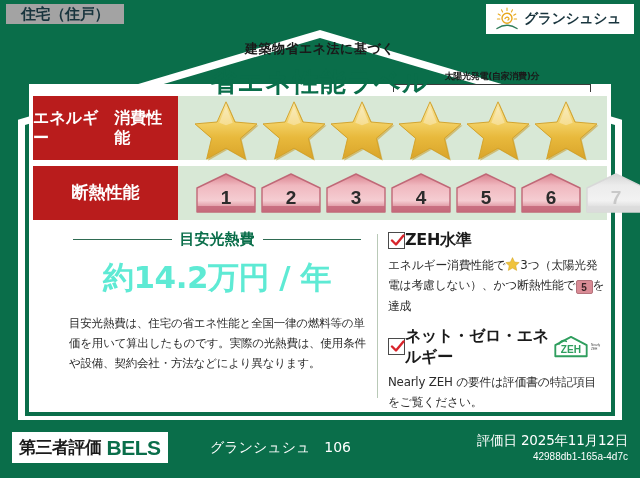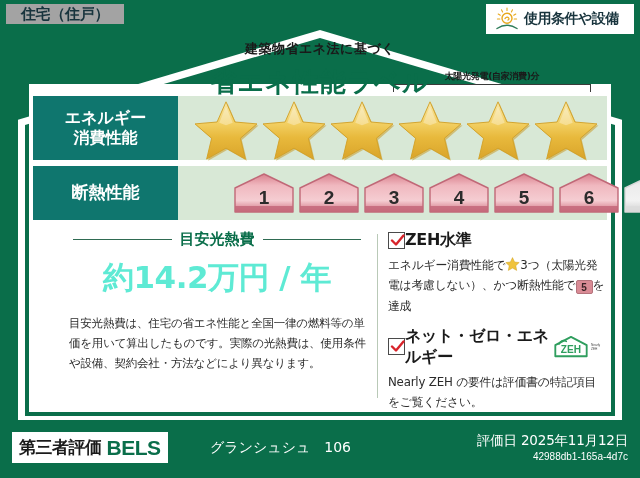--- a/index.html
+++ b/index.html
@@ -112,27 +112,27 @@
 
   
   .perf-row {
     position: relative;
     display: flex;
     align-items: stretch;
     background: #d8e8d6;
     height: 64px;
     margin: 0 4px;
   }
-  .perf-row.row2 { height: 54px; margin-top: 6px; gap: 38px; }
+  .perf-row.row2 { height: 54px; margin-top: 6px; }
 
   .perf-label {
     width: 145px;
-    background: #0f766e;
+    background: #b91c1c;
     color: #ffffff;
-    display: flex; flex-direction: column;
+    display: flex; flex-direction: row;
     align-items: center; justify-content: center;
     font-weight: bold;
     font-size: 16px;
     line-height: 1.25;
     letter-spacing: 0px;
     flex: none;
   }
   .perf-row.row2 .perf-label { font-size: 17px; }
 
   .perf-value {
@@ -338,21 +338,21 @@
         <line x1="18.5" y1="2.8" x2="17.4" y2="5"></line>
         <line x1="4.2" y1="7" x2="6.3" y2="8.2"></line>
         <line x1="21.8" y1="7" x2="19.7" y2="8.2"></line>
         <line x1="3.4" y1="12" x2="5.8" y2="12"></line>
         <line x1="22.6" y1="12" x2="20.2" y2="12"></line>
       </g>
       <circle cx="13" cy="11.2" r="5" fill="none" stroke="#e8a81c" stroke-width="1.4"></circle>
       <path d="M11 11.5 q2.2 -2.4 3.6 -0.6 q1 1.3 -0.6 2.2" fill="none" stroke="#e8a81c" stroke-width="1.2" stroke-linecap="round"></path>
       <path d="M3 21.5 q10 -6.5 20 0" fill="none" stroke="#2f7d5a" stroke-width="1.4" stroke-linecap="round"></path>
     </svg>
-    <span>使用条件や設備</span>
+    <span>グランシュシュ</span>
   </div>
 
   <div class="title-wrap">
     <div class="title-sub">建築物省エネ法に基づく</div>
     <div class="title-main">省エネ性能ラベル</div>
   </div>
 
   <div class="content">
 
     <div class="perf-row row1">

